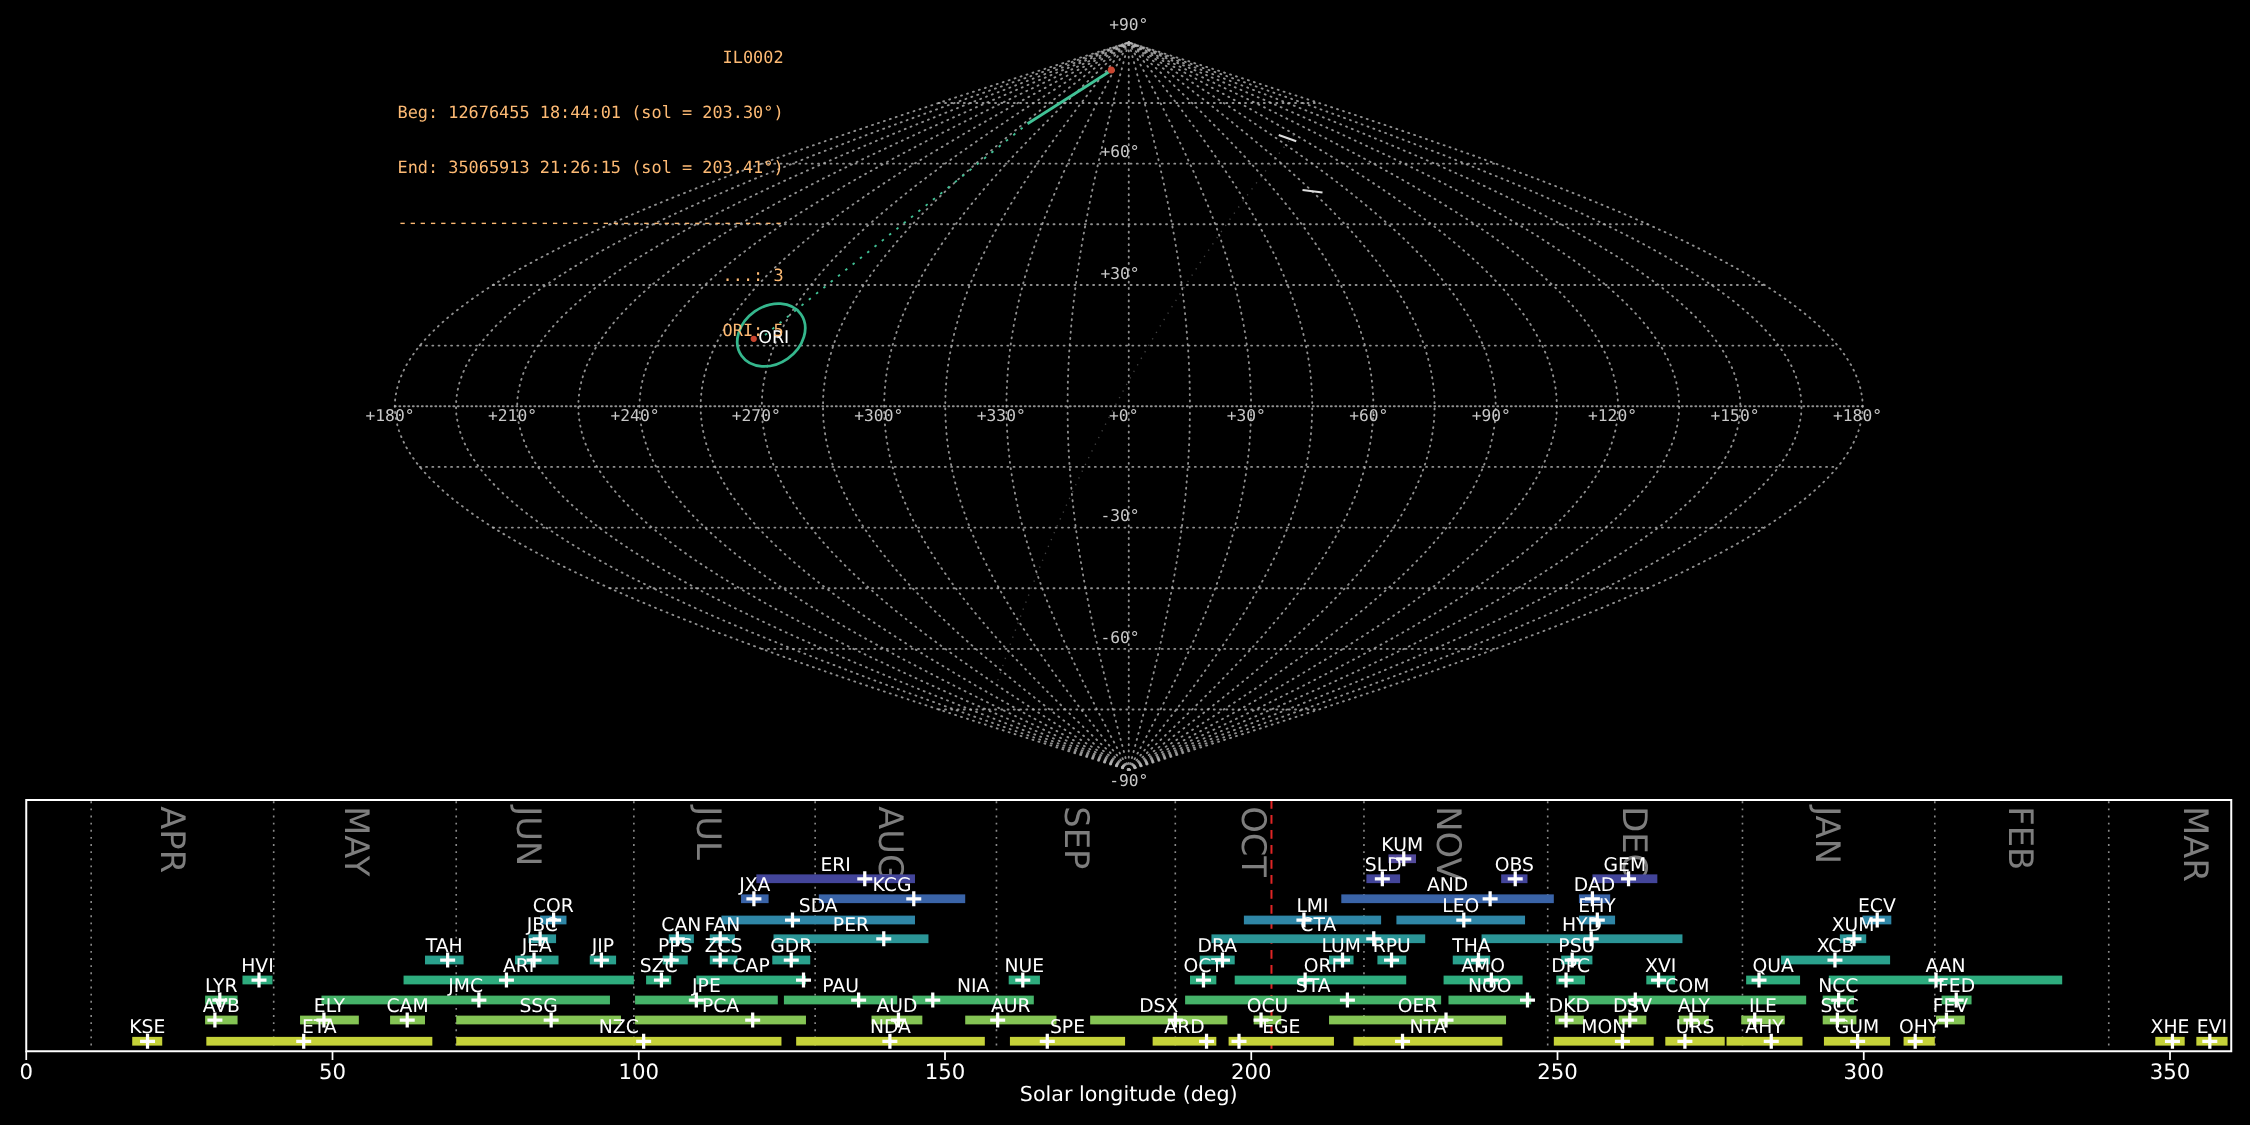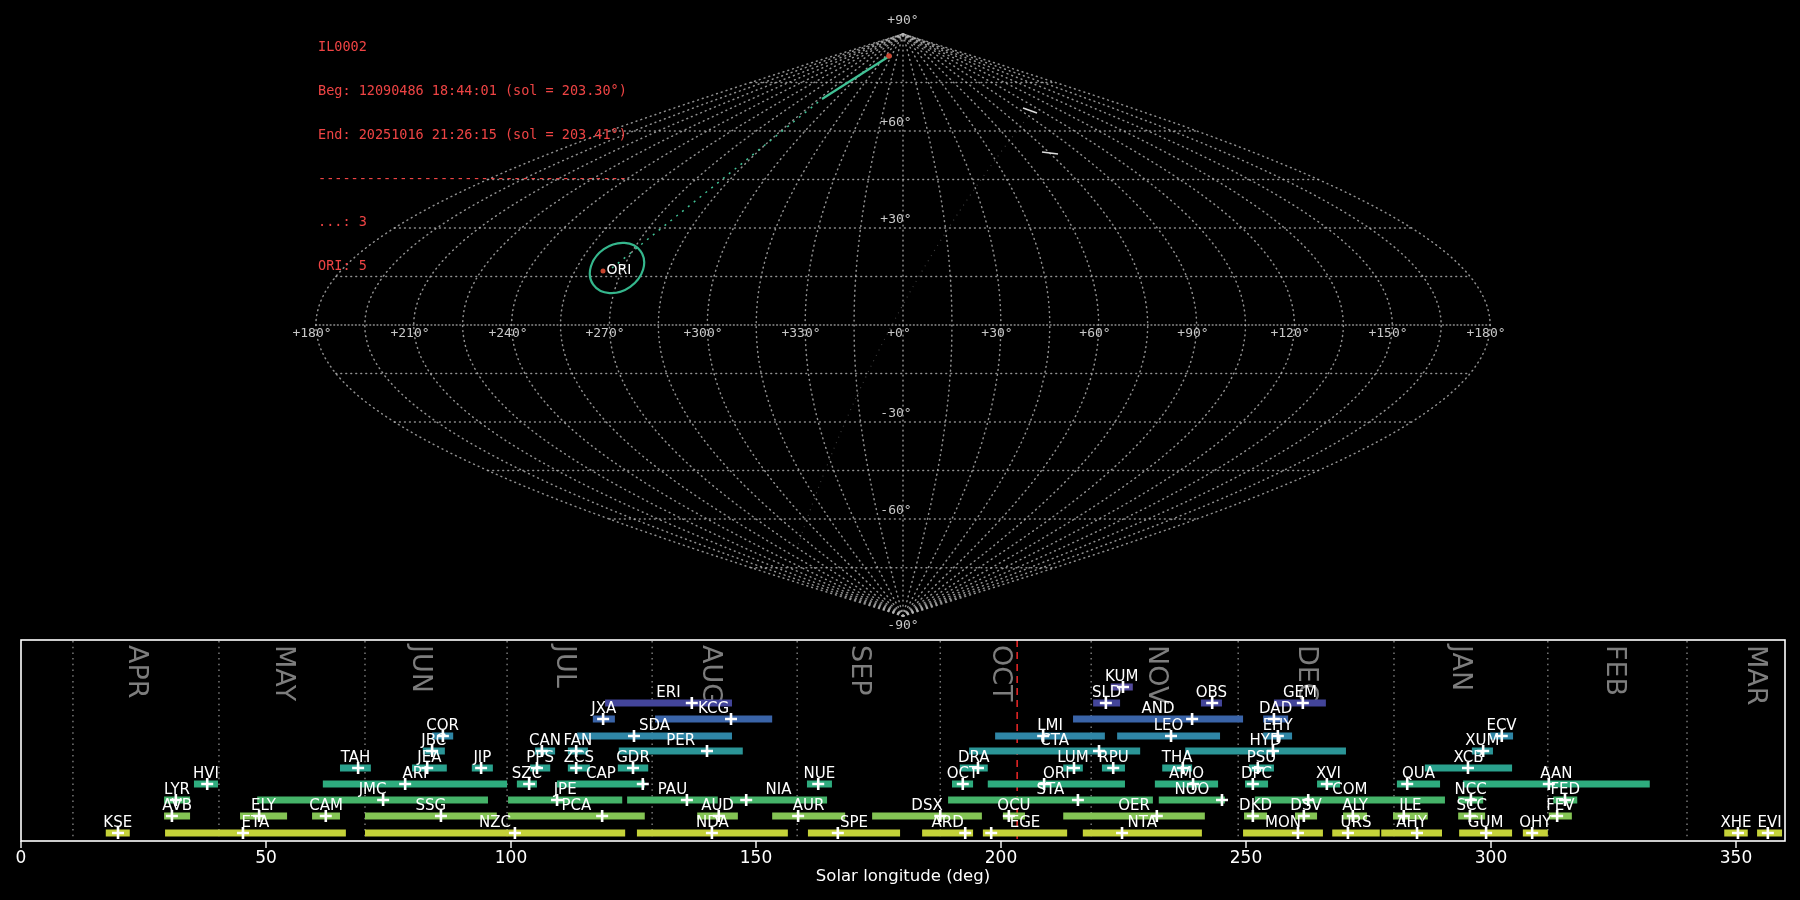--- a/index.html
+++ b/index.html
@@ -1,20 +1,20 @@
 <!DOCTYPE html>
 <html><head>
 <meta charset="utf-8">
 <style>
   html,body{margin:0;padding:0;background:#000;}
   #stage{position:relative;width:1800px;height:900px;background:#000;overflow:hidden;
          font-family:"DejaVu Sans",sans-serif;}
-  #annot{position:absolute;left:318px;top:10px;color:#ef4444;
+  #annot{position:absolute;left:318px;top:10px;color:#fdba74;
          font-family:"DejaVu Sans Mono",monospace;font-size:13.5px;line-height:14.6px;
-         white-space:pre;}
+         white-space:pre;text-align:right;}
   #plot{position:absolute;left:0;top:0;}
   text{font-family:"DejaVu Sans",sans-serif;}
   .mono{font-family:"DejaVu Sans Mono",monospace;}
 </style>
 </head>
 <body>
 
 <div id="stage">
   <svg id="plot" width="1800" height="900" viewBox="0 0 1800 900">
       <g>
@@ -385,19 +385,19 @@
         <text x="1246" y="863" fill="#fff" font-size="17" text-anchor="middle">250</text>
         <line x1="1491" y1="841" x2="1491" y2="848" stroke="#fff" stroke-width="1.4"></line>
         <text x="1491" y="863" fill="#fff" font-size="17" text-anchor="middle">300</text>
         <line x1="1736" y1="841" x2="1736" y2="848" stroke="#fff" stroke-width="1.4"></line>
         <text x="1736" y="863" fill="#fff" font-size="17" text-anchor="middle">350</text>
         <text x="903" y="881" fill="#fff" font-size="16.5" text-anchor="middle">Solar longitude (deg)</text>
       </g>
     </svg>
   <div id="annot">
     <div>IL0002</div>
-    <div>Beg: 12090486 18:44:01 (sol = 203.30°)</div>
-    <div>End: 20251016 21:26:15 (sol = 203.41°)</div>
+    <div>Beg: 12676455 18:44:01 (sol = 203.30°)</div>
+    <div>End: 35065913 21:26:15 (sol = 203.41°)</div>
     <div>--------------------------------------</div>
     <div>...: 3</div>
     <div>ORI: 5</div>
   </div>
 </div>
 
 </body></html>

